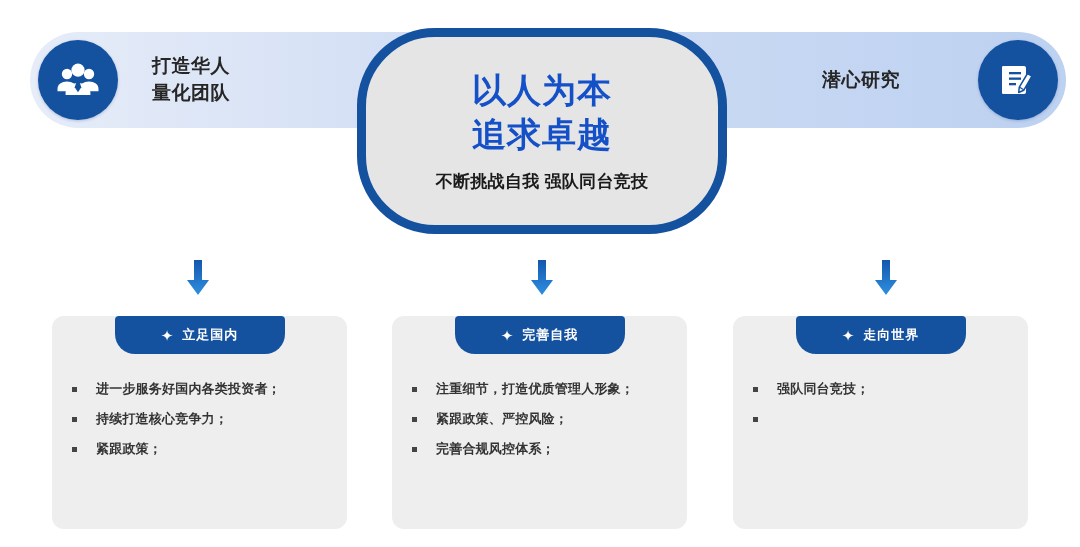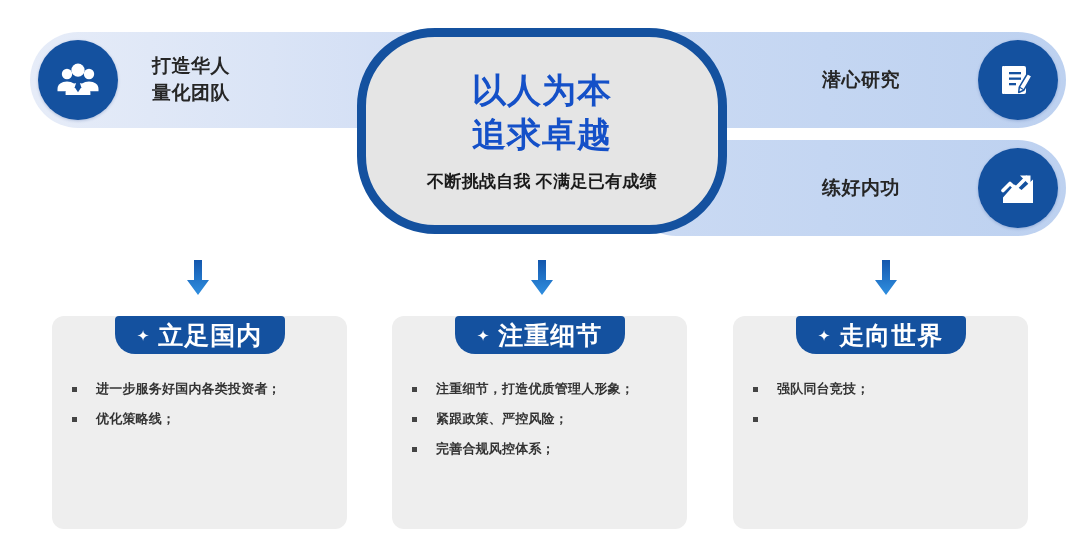--- a/index.html
+++ b/index.html
@@ -106,21 +106,21 @@
     background:#14519f;
     border-radius:4px 4px 20px 20px;
     display:flex;align-items:center;justify-content:center;
     padding:0 22px;
     box-sizing:border-box;
   }
   .banner-star{
     color:#ffffff;font-size:15px;margin-right:9px;line-height:1;
   }
   .banner-text{
-    color:#ffffff;font-size:25px;font-weight:bold;letter-spacing:1px;
+    color:#ffffff;font-size:13px;font-weight:bold;letter-spacing:1px;
   }
   .card-list{
     margin:0;padding:62px 18px 0 14px;
     list-style:none;
   }
   .card-list li{
     position:relative;
     padding-left:30px;
     margin-bottom:9px;
     color:#333333;
@@ -154,52 +154,40 @@
       </svg>
     </span>
     <span class="pill-label">打造华人
 量化团队</span>
   </div>
 
 
   <div class="center-oval">
     <div class="center-title">以人为本
 追求卓越</div>
-    <div class="center-sub">不断挑战自我  不满足已有成绩</div>
+    <div class="center-sub">不断挑战自我  强队同台竞技</div>
   </div>
 
   <div class="pill pill-right pill-1">
     <span class="pill-label">潜心研究</span>
     <span class="circ">
       <svg width="44" height="44" viewBox="0 0 44 44" aria-hidden="true">
         <g fill="#ffffff">
           <path d="M9 8h19a2 2 0 0 1 2 2v24a2 2 0 0 1-2 2H9z"></path>
           <rect x="6" y="8" width="3.4" height="28" rx="1.2"></rect>
           <rect x="13" y="14" width="12" height="2.3" fill="#14519f"></rect>
           <rect x="13" y="19.5" width="12" height="2.3" fill="#14519f"></rect>
           <rect x="13" y="25" width="7" height="2.3" fill="#14519f"></rect>
           <path d="M31.5 15.5l4.4 2.6-8.2 14.2-5.0 2.2.6-5.4z" fill="#ffffff" stroke="#14519f" stroke-width="1.5" stroke-linejoin="round"></path>
           <path d="M23.3 29.1l4.4 2.6" stroke="#14519f" stroke-width="1.2"></path>
         </g>
       </svg>
     </span>
   </div>
 
-  <div class="pill pill-right pill-2">
-    <span class="pill-label">练好内功</span>
-    <span class="circ">
-      <svg width="44" height="44" viewBox="0 0 44 44" aria-hidden="true">
-        <g fill="#ffffff">
-          <path d="M7 31.5 L7 37 L37 37 L37 13.5 L25.5 24 L18.5 18.5 L7 31.5 Z"></path>
-          <path d="M7 24.5 L14 17.5 L19.5 22.5 L30.5 11.5" stroke="#ffffff" stroke-width="3.6" fill="none" stroke-linecap="round" stroke-linejoin="round"></path>
-          <path d="M24 9.5 L34.5 9.5 L34.5 20 Z"></path>
-        </g>
-      </svg>
-    </span>
-  </div>
 
   <div class="arrow" style="left:185px;top:260px;">
     <svg width="26" height="36" viewBox="0 0 26 36" aria-hidden="true">
       <defs>
         <linearGradient id="ag1" x1="0" y1="0" x2="0" y2="1">
           <stop offset="0%" stop-color="#1457ad"></stop>
           <stop offset="100%" stop-color="#2f8fe0"></stop>
         </linearGradient>
       </defs>
       <path d="M9 0h8v20h7L13 35 2 20h7z" fill="url(#ag1)"></path>
@@ -230,28 +218,29 @@
     </svg>
   </div>
 
   <div class="card" style="left:52px;">
     <div class="card-banner">
       <span class="banner-star">✦</span>
       <span class="banner-text">立足国内</span>
     </div>
     <ul class="card-list">
       <li><span class="bullet"></span><span>进一步服务好国内各类投资者；</span></li>
-      <li><span class="bullet"></span><span>优化策略线；</span></li>
+      <li><span class="bullet"></span><span>持续打造核心竞争力；</span></li>
+      <li><span class="bullet"></span><span>紧跟政策；</span></li>
     </ul>
   </div>
 
   <div class="card" style="left:392px;">
     <div class="card-banner">
       <span class="banner-star">✦</span>
-      <span class="banner-text">注重细节</span>
+      <span class="banner-text">完善自我</span>
     </div>
     <ul class="card-list">
       <li><span class="bullet"></span><span>注重细节，打造优质管理人形象；</span></li>
       <li><span class="bullet"></span><span>紧跟政策、严控风险；</span></li>
       <li><span class="bullet"></span><span>完善合规风控体系；</span></li>
     </ul>
   </div>
 
   <div class="card" style="left:733px;">
     <div class="card-banner">

